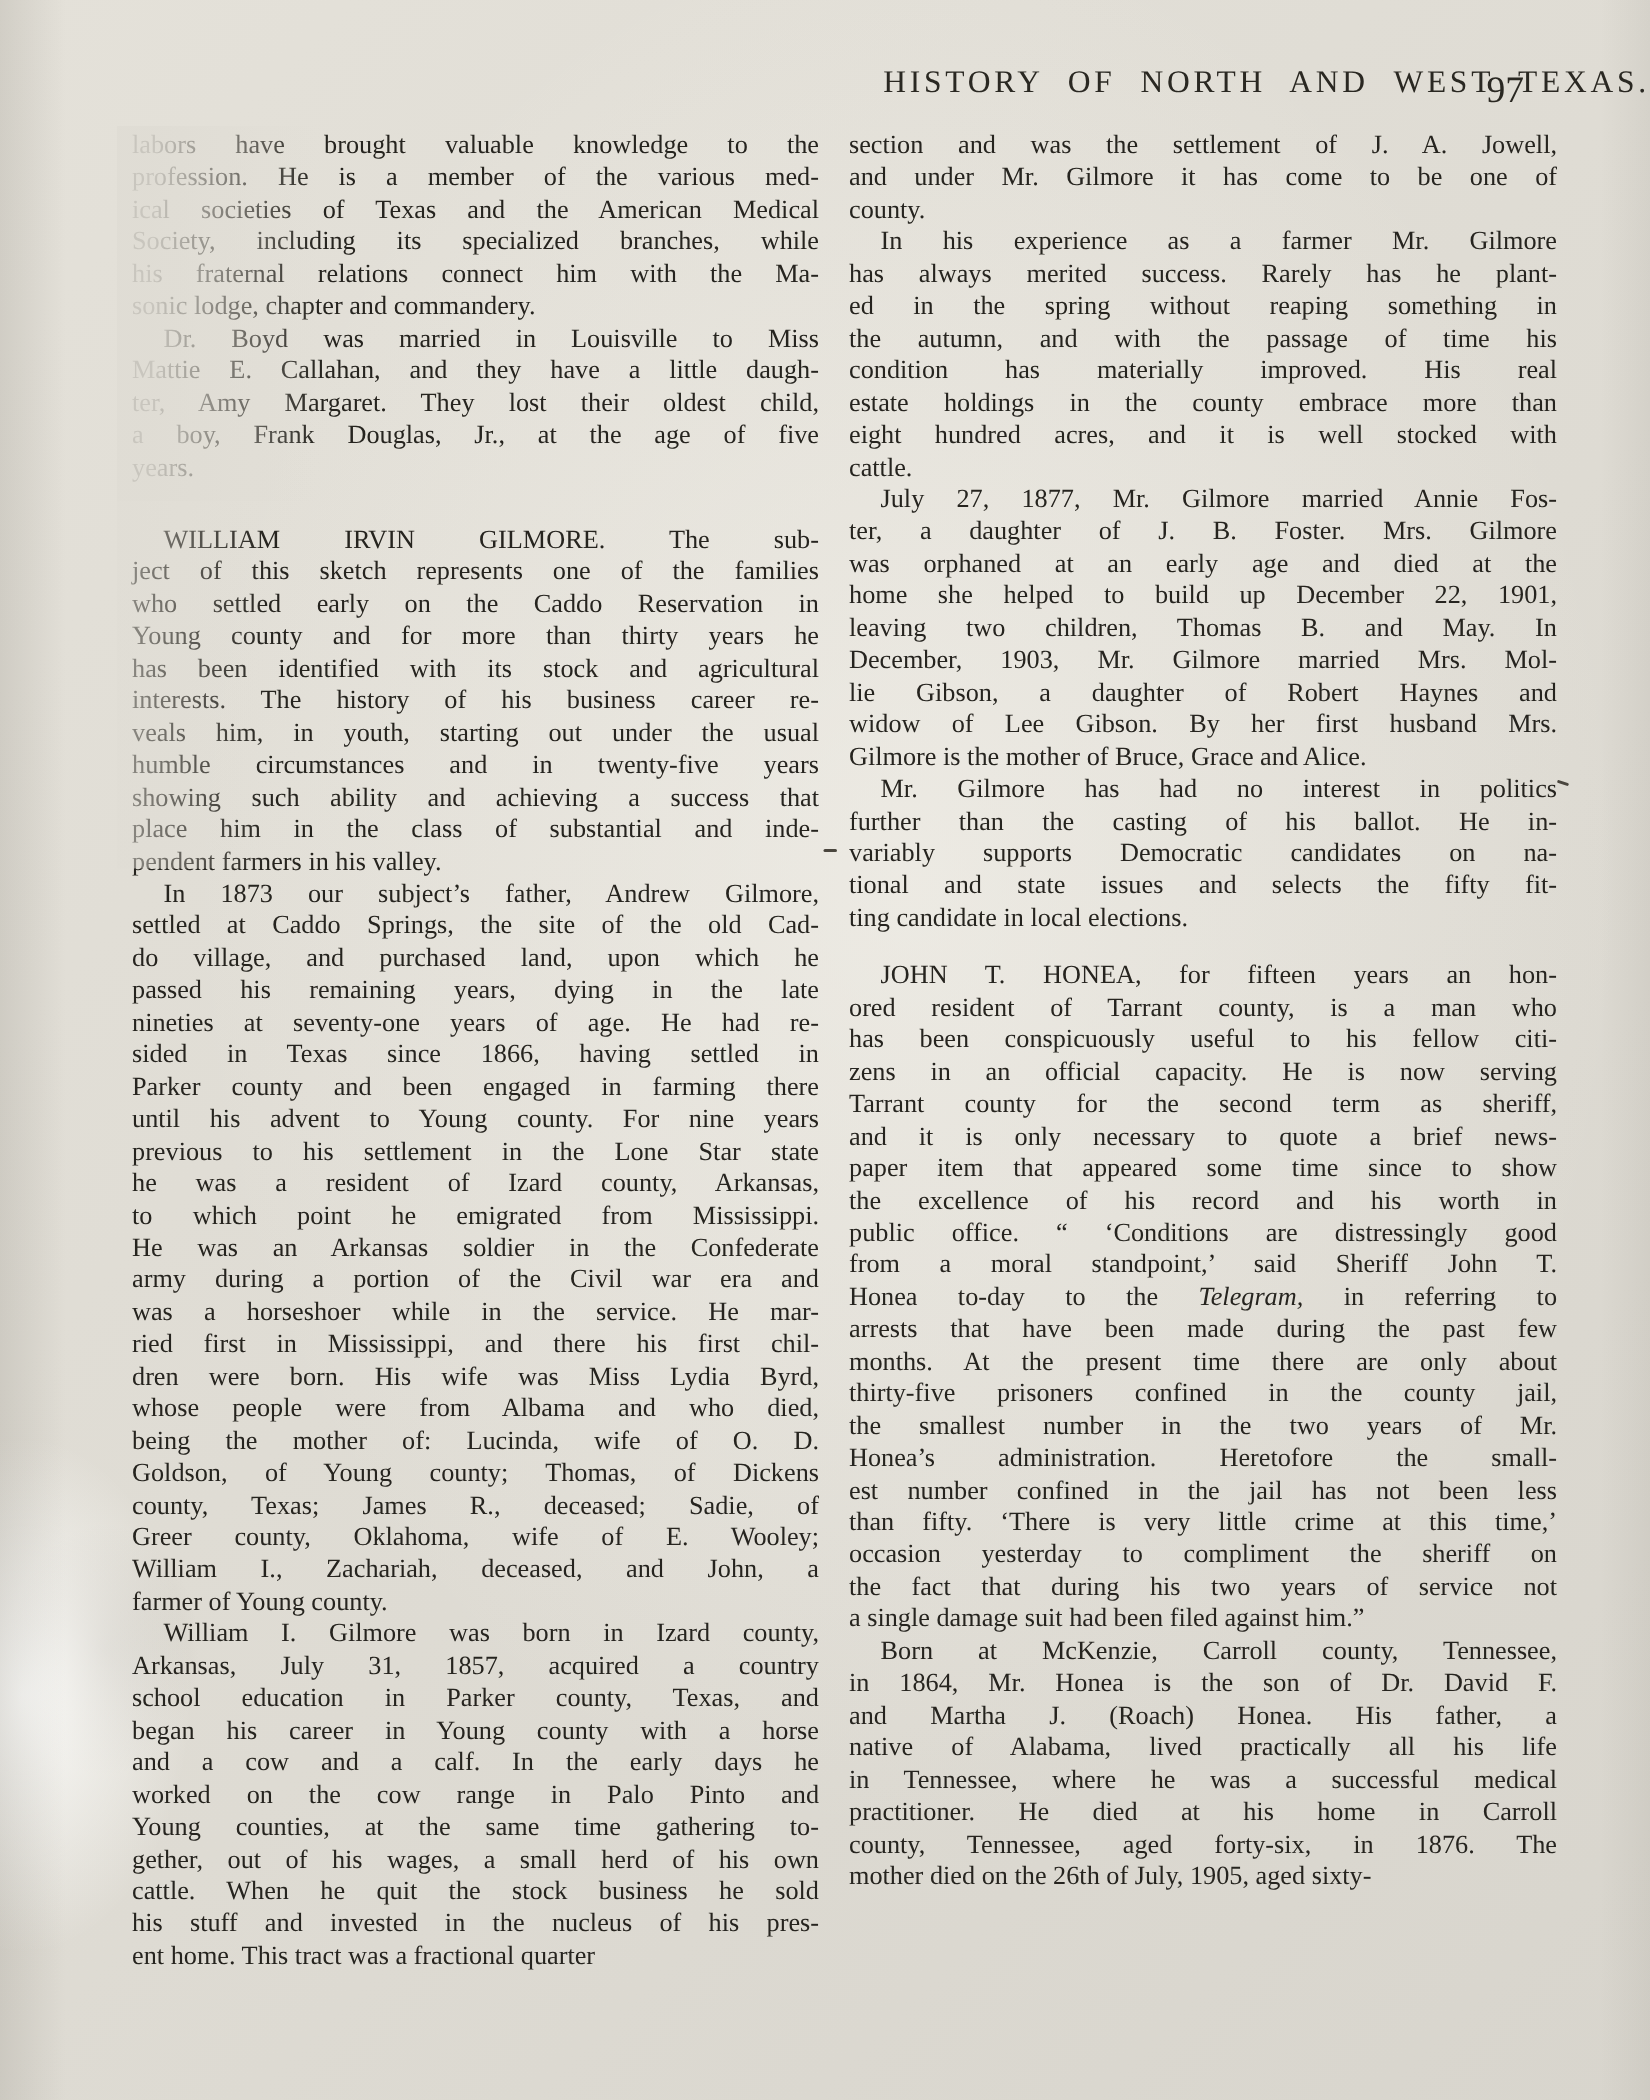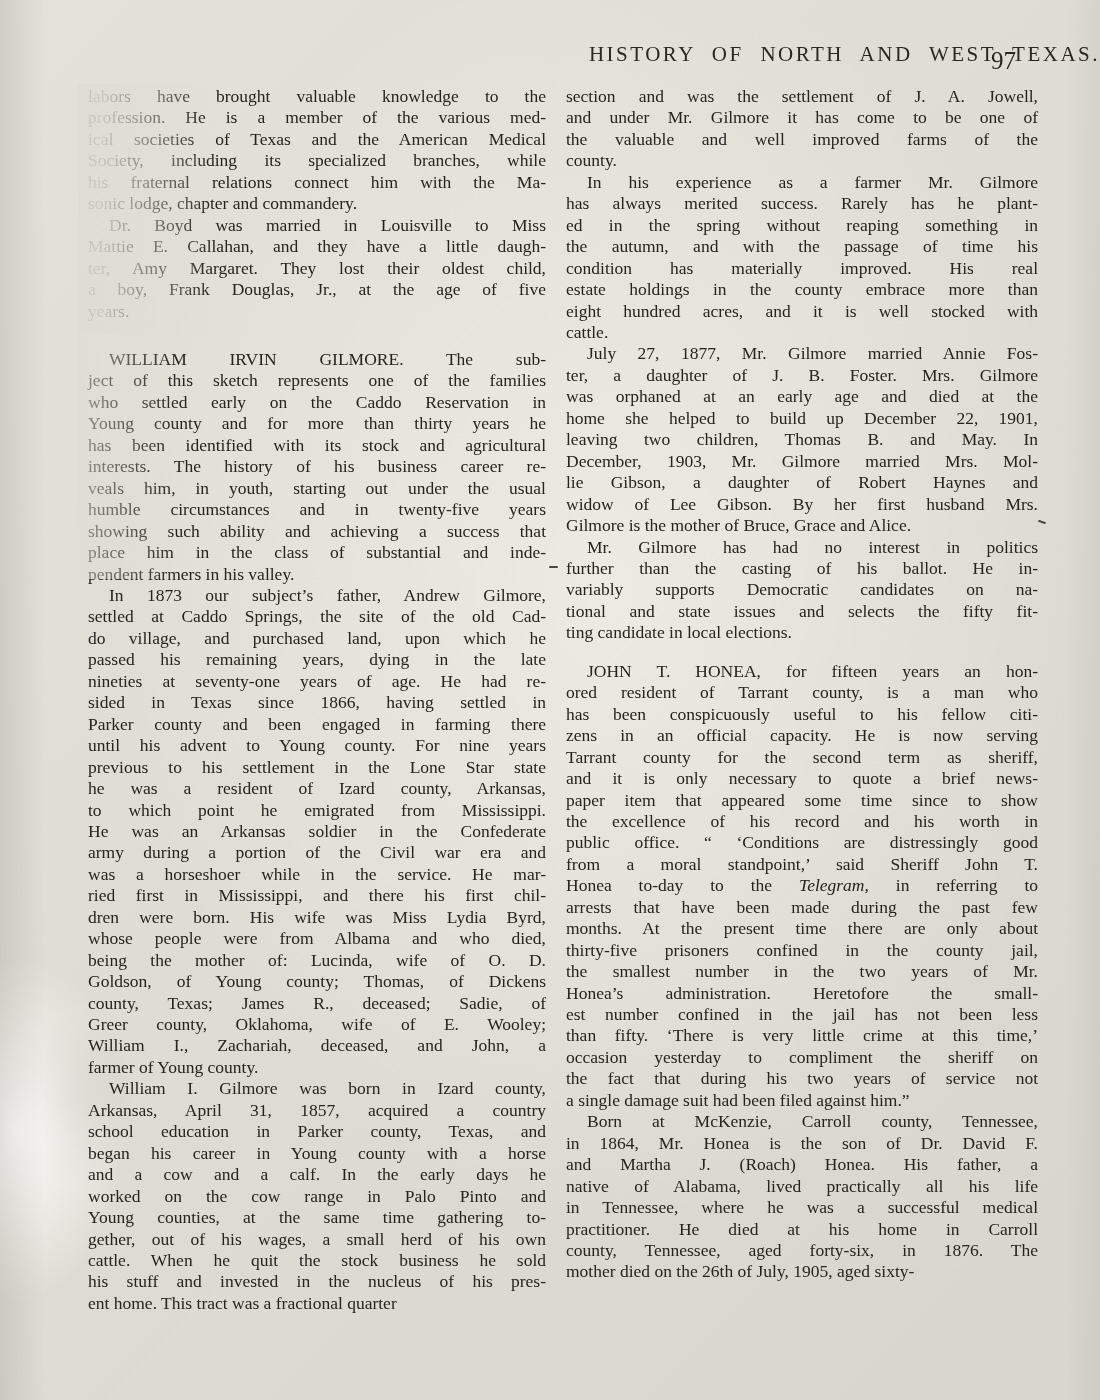--- a/index.html
+++ b/index.html
@@ -113,37 +113,36 @@
         <div class="line">whose people were from Albama and who died,</div>
         <div class="line">being the mother of:  Lucinda, wife of O. D.</div>
         <div class="line">Goldson, of Young county; Thomas, of Dickens</div>
         <div class="line">county, Texas; James R., deceased; Sadie, of</div>
         <div class="line">Greer county, Oklahoma, wife of E. Wooley;</div>
         <div class="line">William I., Zachariah, deceased, and John, a</div>
         <div class="line last">farmer of Young county.</div>
       </div>
       <div class="para">
         <div class="line indent">William I. Gilmore was born in Izard county,</div>
-        <div class="line">Arkansas, April 31, 1857, acquired a country</div>
+        <div class="line">Arkansas, July 31, 1857, acquired a country</div>
         <div class="line">school education in Parker county, Texas, and</div>
         <div class="line">began his career in Young county with a horse</div>
         <div class="line">and a cow and a calf.  In the early days he</div>
         <div class="line">worked on the cow range in Palo Pinto and</div>
         <div class="line">Young counties, at the same time gathering to-</div>
         <div class="line">gether, out of his wages, a small herd of his own</div>
         <div class="line">cattle.  When he quit the stock business he sold</div>
         <div class="line">his stuff and invested in the nucleus of his pres-</div>
         <div class="line last">ent home.  This tract was a fractional quarter</div>
       </div>
     </div>
   <div class="col col-right" id="col-right">
       <div class="para">
         <div class="line">section and was the settlement of J. A. Jowell,</div>
         <div class="line">and under Mr. Gilmore it has come to be one of</div>
-        <div class="line">the valuable and well improved farms of the</div>
         <div class="line last">county.</div>
       </div>
       <div class="para">
         <div class="line indent">In his experience as a farmer Mr. Gilmore</div>
         <div class="line">has always merited success.  Rarely has he plant-</div>
         <div class="line">ed in the spring without reaping something in</div>
         <div class="line">the autumn, and with the passage of time his</div>
         <div class="line">condition has materially improved.  His real</div>
         <div class="line">estate holdings in the county embrace more than</div>
         <div class="line">eight hundred acres, and it is well stocked with</div>

